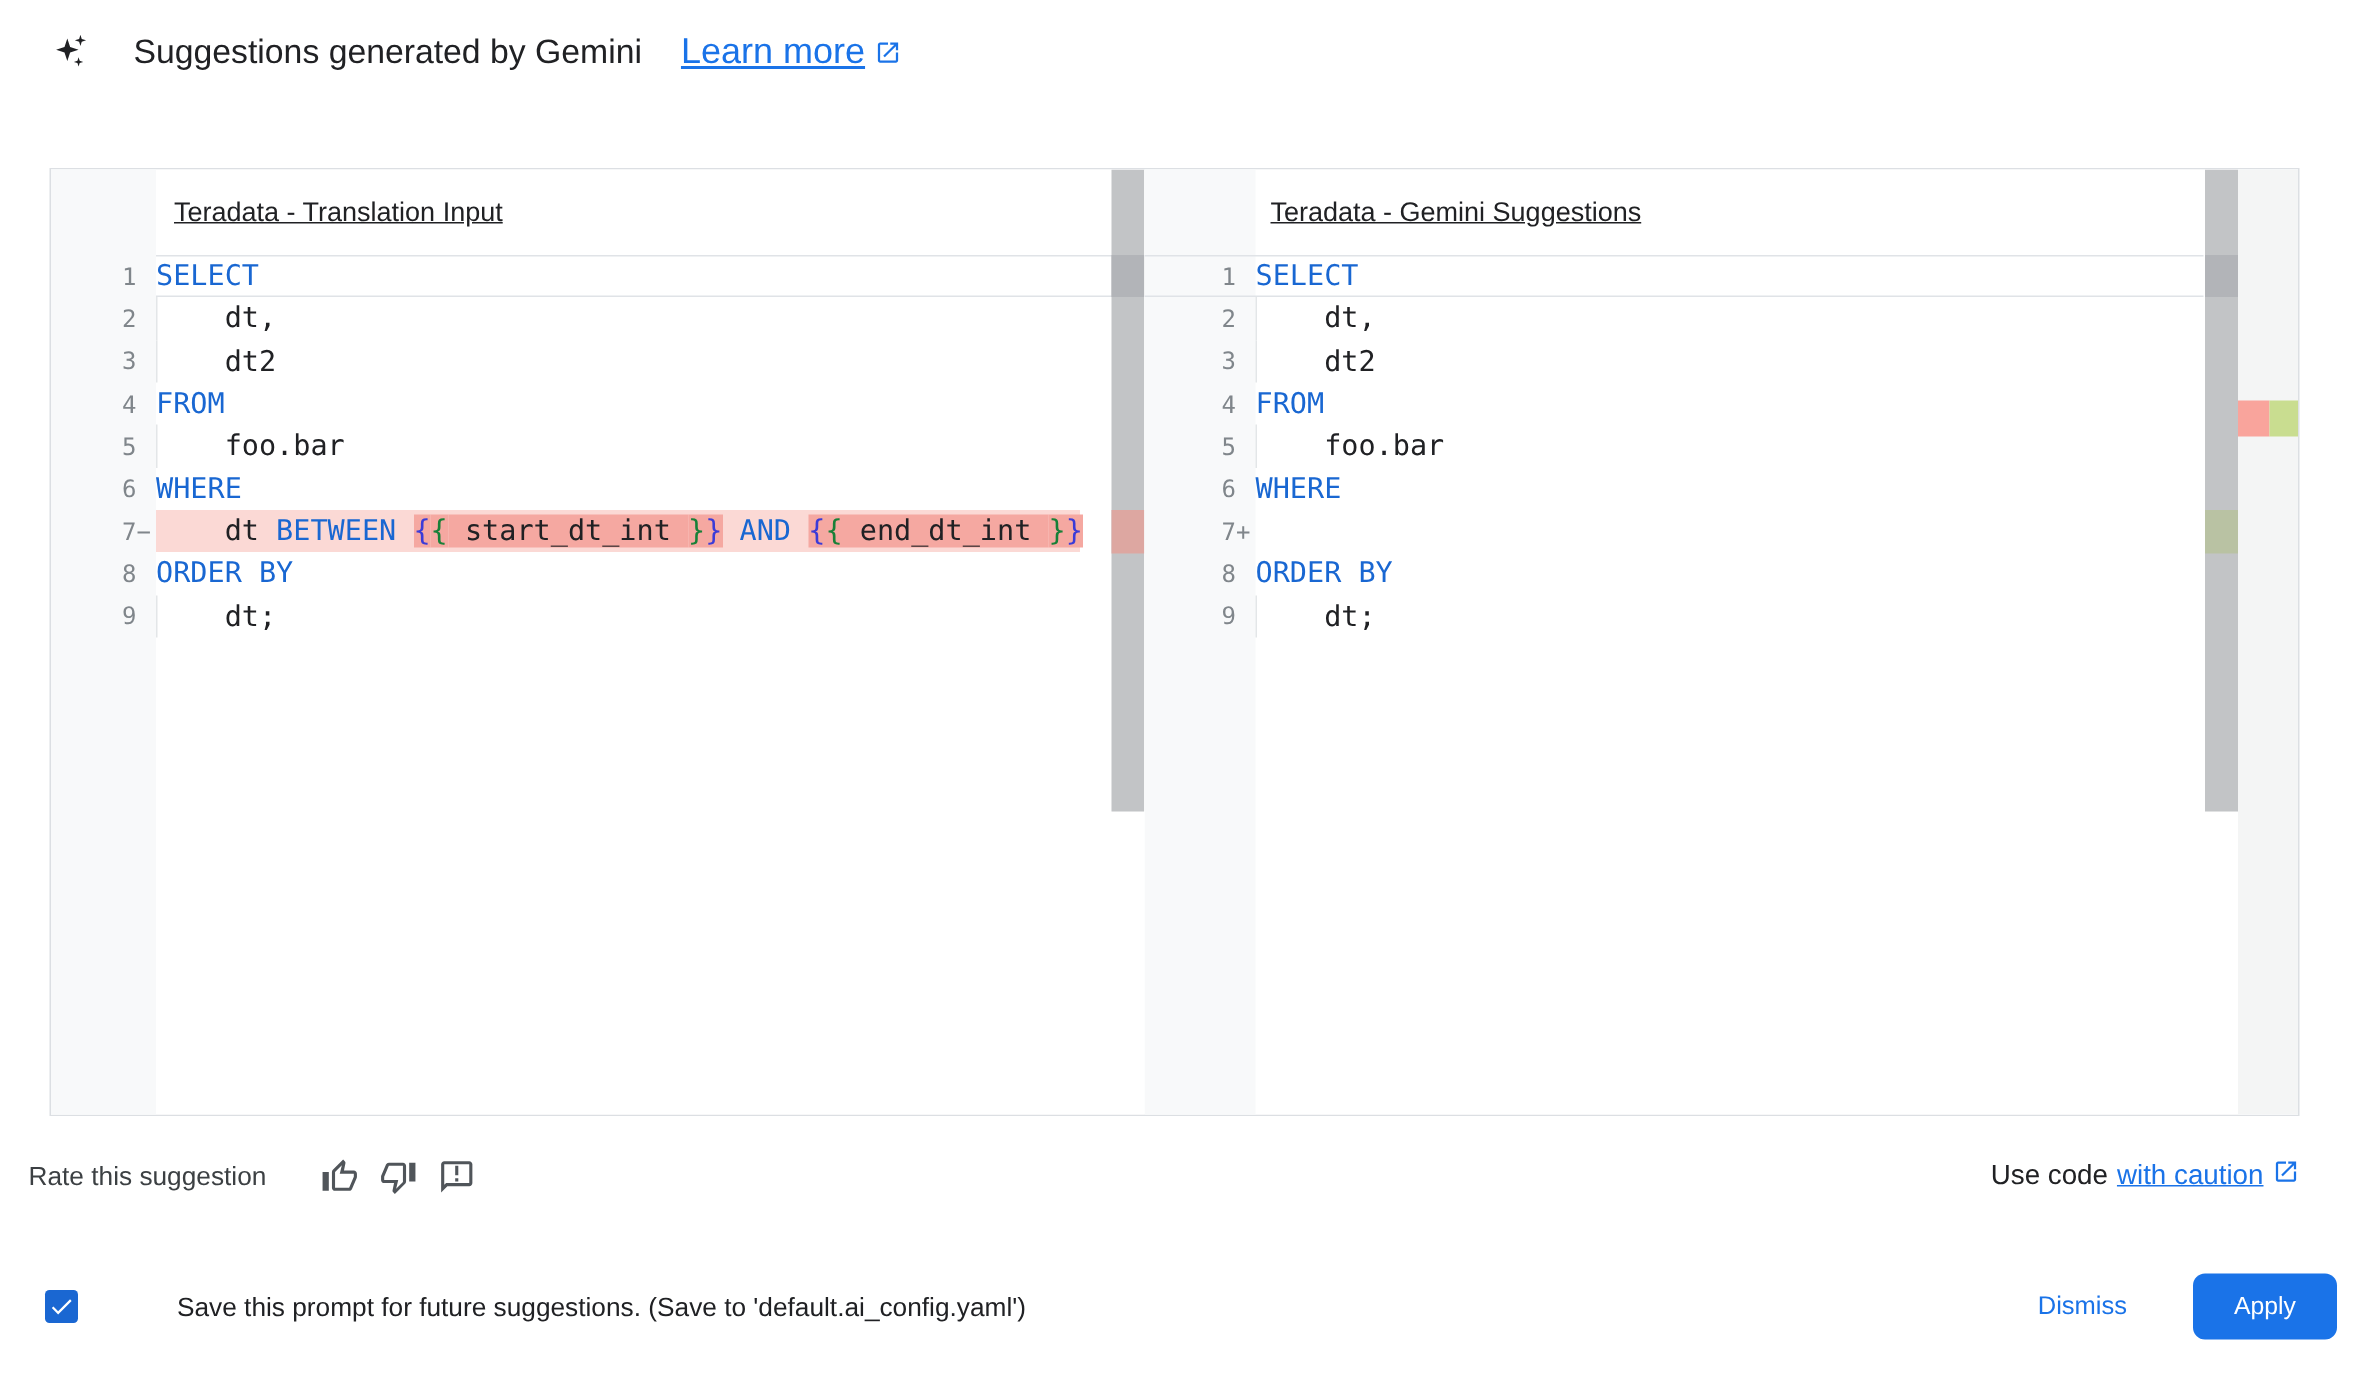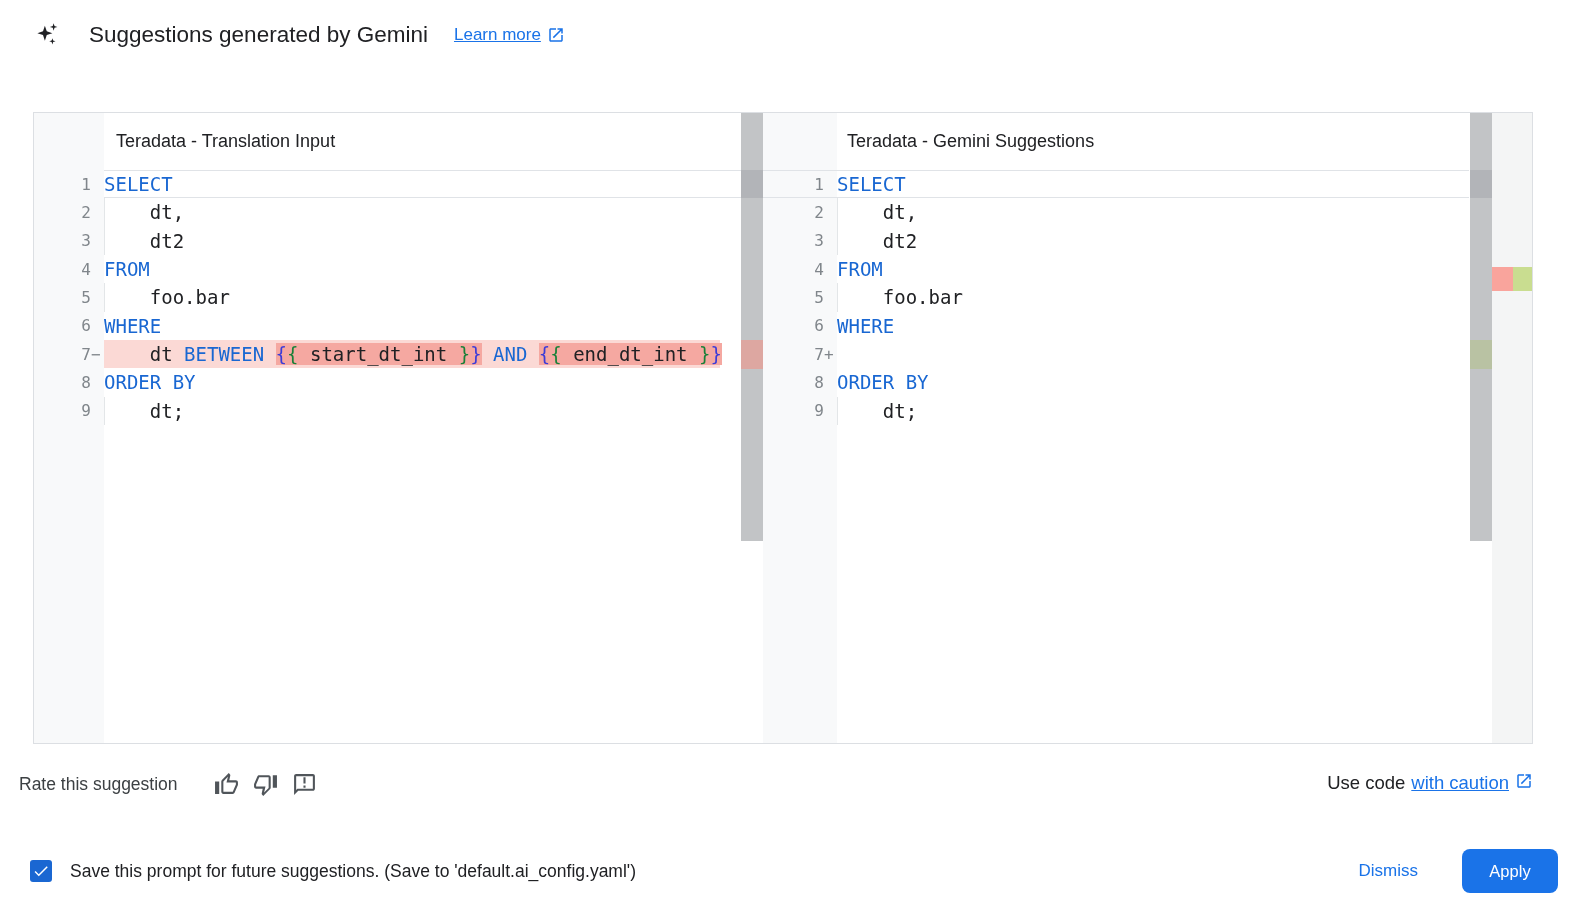--- a/index.html
+++ b/index.html
@@ -4,33 +4,33 @@
 <style>
   html,body{margin:0;padding:0;}
   body{
     width:1574px;height:918px;position:relative;background:#ffffff;
     font-family:"Liberation Sans",sans-serif;color:#202124;overflow:hidden;
   }
   
   .header{position:absolute;left:33px;top:16px;height:38px;display:flex;align-items:center;gap:26px;}
   .header .title{font-size:22.5px;color:#202124;}
   .link{color:var(--accent-blue);text-decoration:underline;cursor:pointer;}
-  .learnmore{display:flex;align-items:center;gap:6px;font-size:17px;font-weight:500;}
+  .learnmore{display:flex;align-items:center;gap:6px;font-size:24px;font-weight:500;}
   .launch-ic{width:18px;height:18px;fill:var(--accent-blue);}
   
   .diff{position:absolute;left:33px;top:112px;width:1500px;height:632px;
         border:1px solid #dcdfe3;box-sizing:border-box;display:flex;background:#fff;}
   .panel{position:relative;height:100%;background:#fff;overflow:hidden;}
   .panel.left{width:729px;}
   .panel.right{width:769px;}
   .gutter-bg{position:absolute;top:0;bottom:0;left:0;background:#f8f9fa;}
   .panel.left  .gutter-bg{width:70px;}
   .panel.right .gutter-bg{width:74px;}
   .panel-title{position:absolute;top:0;height:57px;display:flex;align-items:center;
-               font-size:18px;color:#202124;white-space:nowrap;}
+               font-size:18px;color:#202124;white-space:nowrap;text-decoration:underline;}
   .panel.left  .panel-title{left:82px;}
   .panel.right .panel-title{left:84px;}
   .cursor-line{position:absolute;top:57px;height:28.33px;box-sizing:border-box;
                border-top:1px solid #e0e3e7;border-bottom:1px solid #e0e3e7;}
   .panel.left  .cursor-line{left:70px;right:0;}
   .panel.right .cursor-line{left:0;right:63px;}
   .lines{position:absolute;top:57px;left:0;right:0;}
   .row{height:28.33px;display:flex;}
   .gut{box-sizing:border-box;display:flex;justify-content:flex-end;align-items:center;
        font-family:"DejaVu Sans Mono",monospace;font-size:16px;color:var(--gutter-text);}
@@ -67,21 +67,21 @@
   .rating .lbl{font-size:17.5px;color:#3c4043;}
   .icon-btn{width:26px;height:26px;display:flex;align-items:center;justify-content:center;cursor:pointer;}
   .icon-btn svg{width:25px;height:25px;fill:#50555a;}
   .icons{display:flex;align-items:center;gap:13px;}
   .caution{position:absolute;right:41px;top:772px;display:flex;gap:6px;font-size:18.5px;}
   
   .footer-left{position:absolute;left:30px;top:848px;height:46px;display:flex;align-items:center;gap:18px;}
   .checkbox{width:22px;height:22px;border-radius:3px;background:var(--checkbox-blue);
             display:flex;align-items:center;justify-content:center;cursor:pointer;flex:none;}
   .checkbox svg{width:18px;height:18px;fill:#ffffff;}
-  .save-label{font-size:17.5px;color:#202124;}
+  .save-label{font-size:17.5px;color:#202124;margin-left:48px;}
   .footer-right{position:absolute;right:16px;top:848px;height:46px;display:flex;align-items:center;gap:34px;}
   .dismiss{font-size:17px;font-weight:500;color:var(--accent-blue);cursor:pointer;padding:6px 10px;}
   .apply{min-width:96px;height:44px;border:none;border-radius:8px;background:var(--accent-blue);
          color:#fff;font-size:16.5px;font-weight:500;font-family:"Liberation Sans",sans-serif;cursor:pointer;}
 </style>
 </head>
 <body>
 
 <div class="header">
   <span style="display:flex;">

